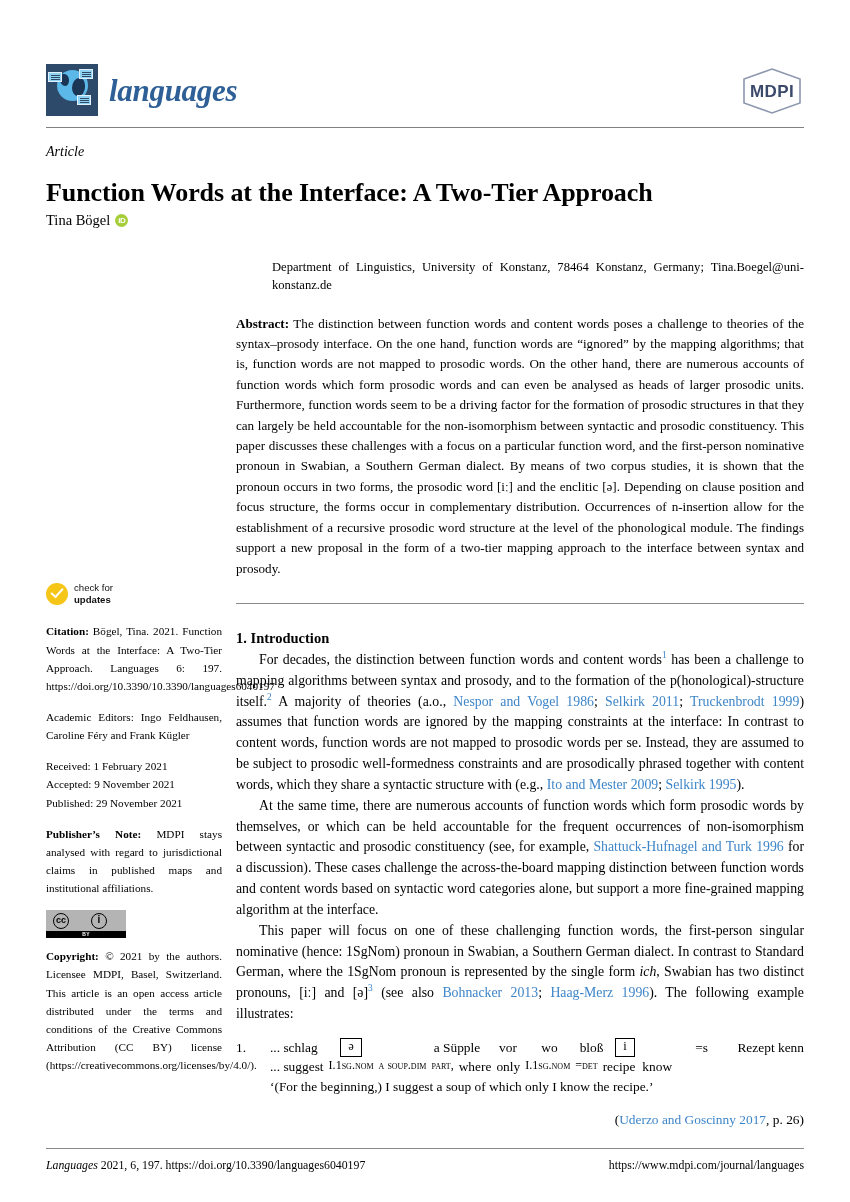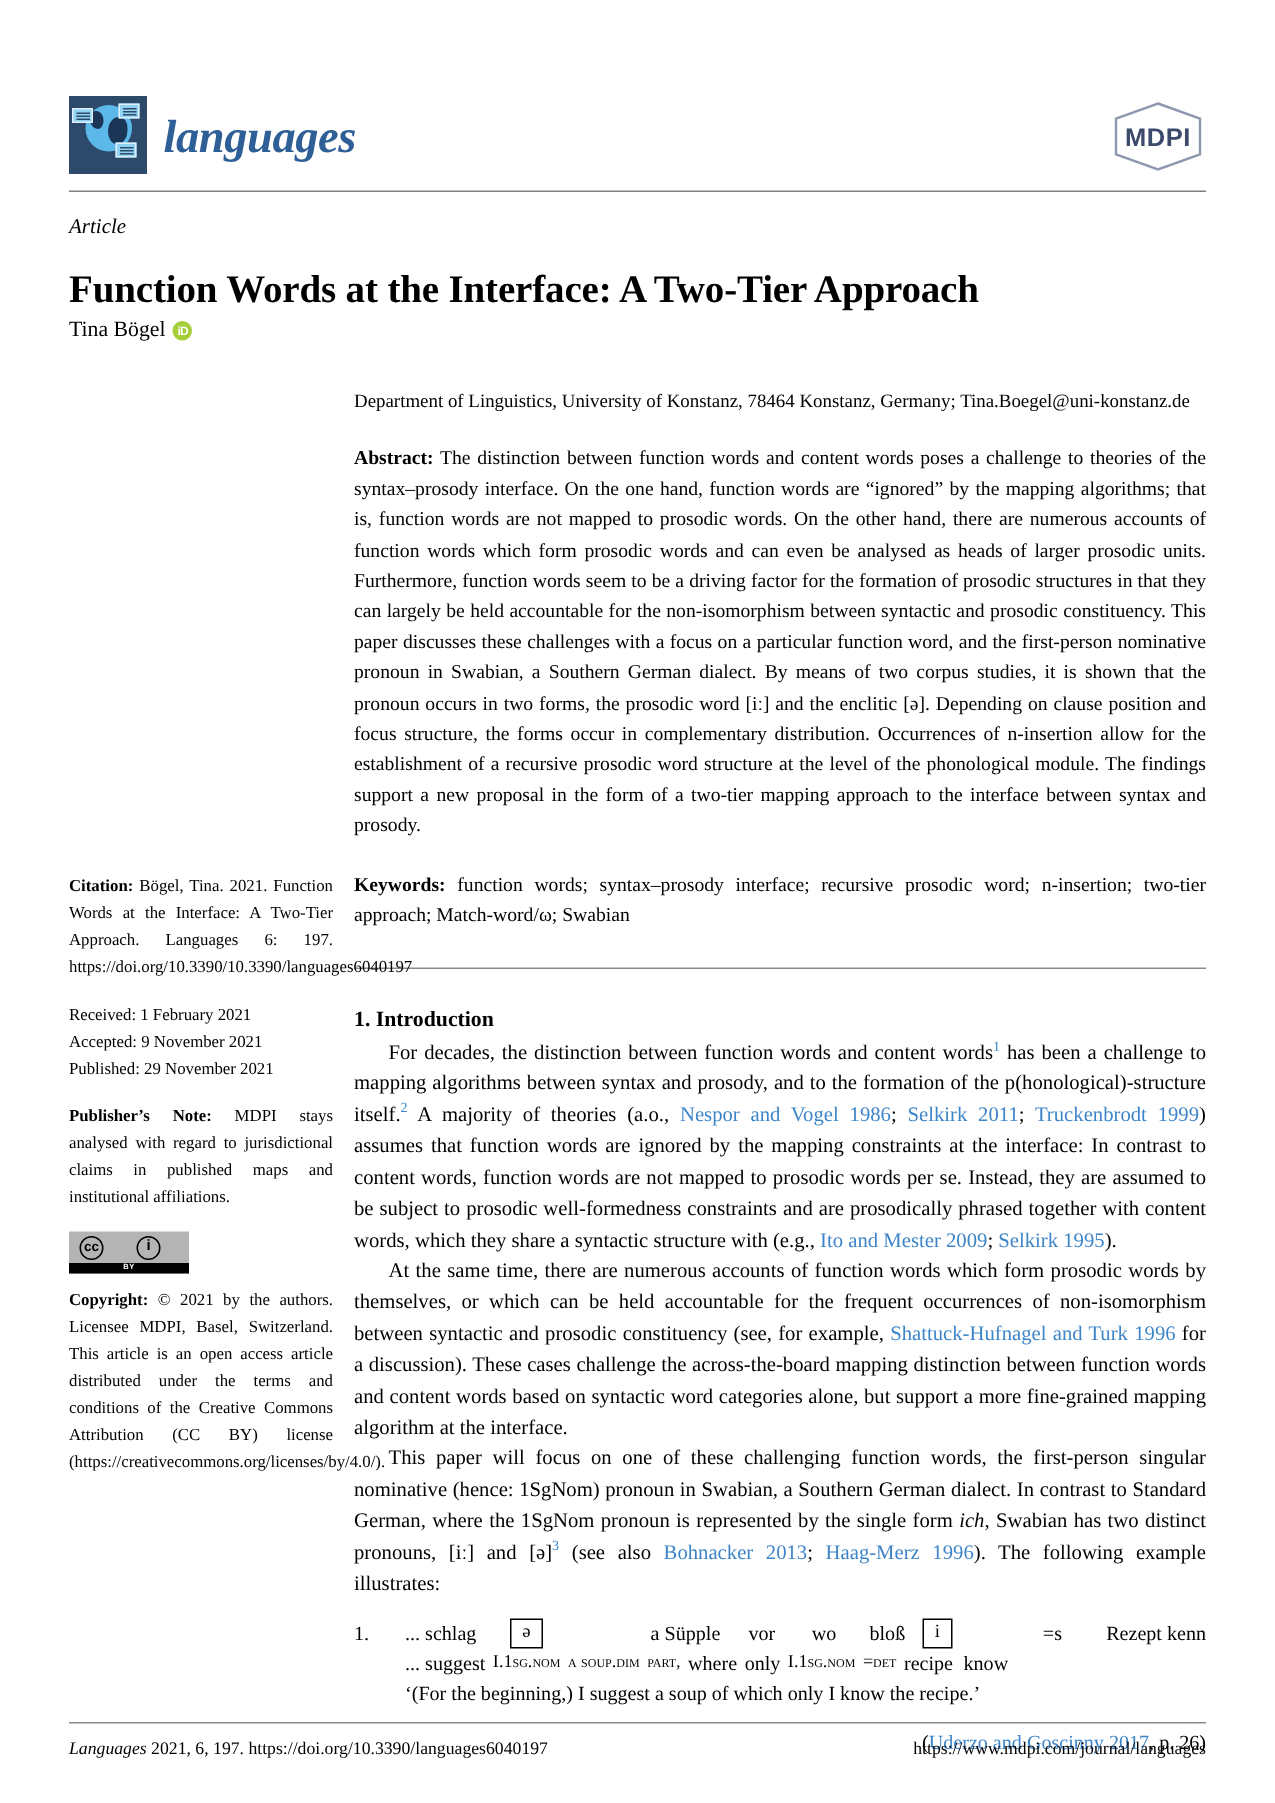--- a/index.html
+++ b/index.html
@@ -169,20 +169,21 @@
     position: absolute;
     left: 236px;
     top: 258px;
     width: 568px;
   }
   .affiliation {
     font-size: 12.6px;
     line-height: 1.45;
     text-align: justify;
     margin-bottom: 19px;
+    margin-left: 36px;
   }
   .abstract {
     font-size: 13.1px;
     line-height: 1.56;
     text-align: justify;
     margin-bottom: 19px;
   }
   .abstract b, .keywords b { font-weight: bold; }
   .keywords {
     font-size: 13.1px;
@@ -398,23 +399,20 @@
   </div>
 
   <div class="rightcol">
 
     <div class="affiliation">Department of Linguistics, University of Konstanz, 78464 Konstanz, Germany; Tina.Boegel@uni-konstanz.de</div>
 
     <div class="abstract">
       <b>Abstract:</b><span> The distinction between function words and content words poses a challenge to theories of the syntax–prosody interface. On the one hand, function words are “ignored” by the mapping algorithms; that is, function words are not mapped to prosodic words. On the other hand, there are numerous accounts of function words which form prosodic words and can even be analysed as heads of larger prosodic units. Furthermore, function words seem to be a driving factor for the formation of prosodic structures in that they can largely be held accountable for the non-isomorphism between syntactic and prosodic constituency. This paper discusses these challenges with a focus on a particular function word, and the first-person nominative pronoun in Swabian, a Southern German dialect. By means of two corpus studies, it is shown that the pronoun occurs in two forms, the prosodic word [iː] and the enclitic [ə]. Depending on clause position and focus structure, the forms occur in complementary distribution. Occurrences of n-insertion allow for the establishment of a recursive prosodic word structure at the level of the phonological module. The findings support a new proposal in the form of a two-tier mapping approach to the interface between syntax and prosody.</span>
     </div>
 
-    <div class="keywords">
-      <b>Keywords:</b><span> function words; syntax–prosody interface; recursive prosodic word; n-insertion; two-tier approach; Match-word/ω; Swabian</span>
-    </div>
 
     <div class="kw-rule"></div>
 
     <div class="section-title">1. Introduction</div>
 
     <p class="body-p"><span>For decades, the distinction between function words and content words</span><sup class="fn">1</sup><span> has been a challenge to mapping algorithms between syntax and prosody, and to the formation of the p(honological)-structure itself.</span><sup class="fn">2</sup><span> A majority of theories (a.o., </span><span class="cite">Nespor and Vogel 1986</span><span>; </span><span class="cite">Selkirk 2011</span><span>; </span><span class="cite">Truckenbrodt 1999</span><span>) assumes that function words are ignored by the mapping constraints at the interface: In contrast to content words, function words are not mapped to prosodic words per se. Instead, they are assumed to be subject to prosodic well-formedness constraints and are prosodically phrased together with content words, which they share a syntactic structure with (e.g., </span><span class="cite">Ito and Mester 2009</span><span>; </span><span class="cite">Selkirk 1995</span><span>).</span></p>
 
     <p class="body-p"><span>At the same time, there are numerous accounts of function words which form prosodic words by themselves, or which can be held accountable for the frequent occurrences of non-isomorphism between syntactic and prosodic constituency (see, for example, </span><span class="cite">Shattuck-Hufnagel and Turk 1996</span><span> for a discussion). These cases challenge the across-the-board mapping distinction between function words and content words based on syntactic word categories alone, but support a more fine-grained mapping algorithm at the interface.</span></p>
 
     <p class="body-p"><span>This paper will focus on one of these challenging function words, the first-person singular nominative (hence: 1SgNom) pronoun in Swabian, a Southern German dialect. In contrast to Standard German, where the 1SgNom pronoun is represented by the single form </span><i class="it">ich</i><span>, Swabian has two distinct pronouns, [iː] and [ə]</span><sup class="fn">3</sup><span> (see also </span><span class="cite">Bohnacker 2013</span><span>; </span><span class="cite">Haag-Merz 1996</span><span>). The following example illustrates:</span></p>
@@ -461,25 +459,33 @@
 
         <div class="ex-free">‘(For the beginning,) I suggest a soup of which only I know the recipe.’</div>
       </div>
       <div class="ex-source"><span>(</span><span class="cite">Uderzo and Goscinny 2017</span><span>, p. 26)</span></div>
     </div>
 
   </div>
 
   <div class="sidebar">
 
+    <div class="check-updates">
+      <div class="cu-circle"></div>
+      <div class="cu-text">
+        <div>check for</div>
+        <div class="b2">updates</div>
+      </div>
+    </div>
 
     <div class="sb-block">
       <b>Citation:</b><span> Bögel, Tina. 2021. Function Words at the Interface: A Two-Tier Approach. Languages 6: 197. https://doi.org/10.3390/10.3390/languages6040197</span>
     </div>
 
+    <div class="sb-block">Academic Editors: Ingo Feldhausen, Caroline Féry and Frank Kügler</div>
 
     <div class="sb-tight">Received: 1 February 2021</div>
     <div class="sb-tight">Accepted: 9 November 2021</div>
     <div class="sb-block">Published: 29 November 2021</div>
 
     <div class="sb-block">
       <b>Publisher’s Note:</b><span> MDPI stays analysed with regard to jurisdictional claims in published maps and institutional affiliations.</span>
     </div>
 
     <div class="cc-badge">

